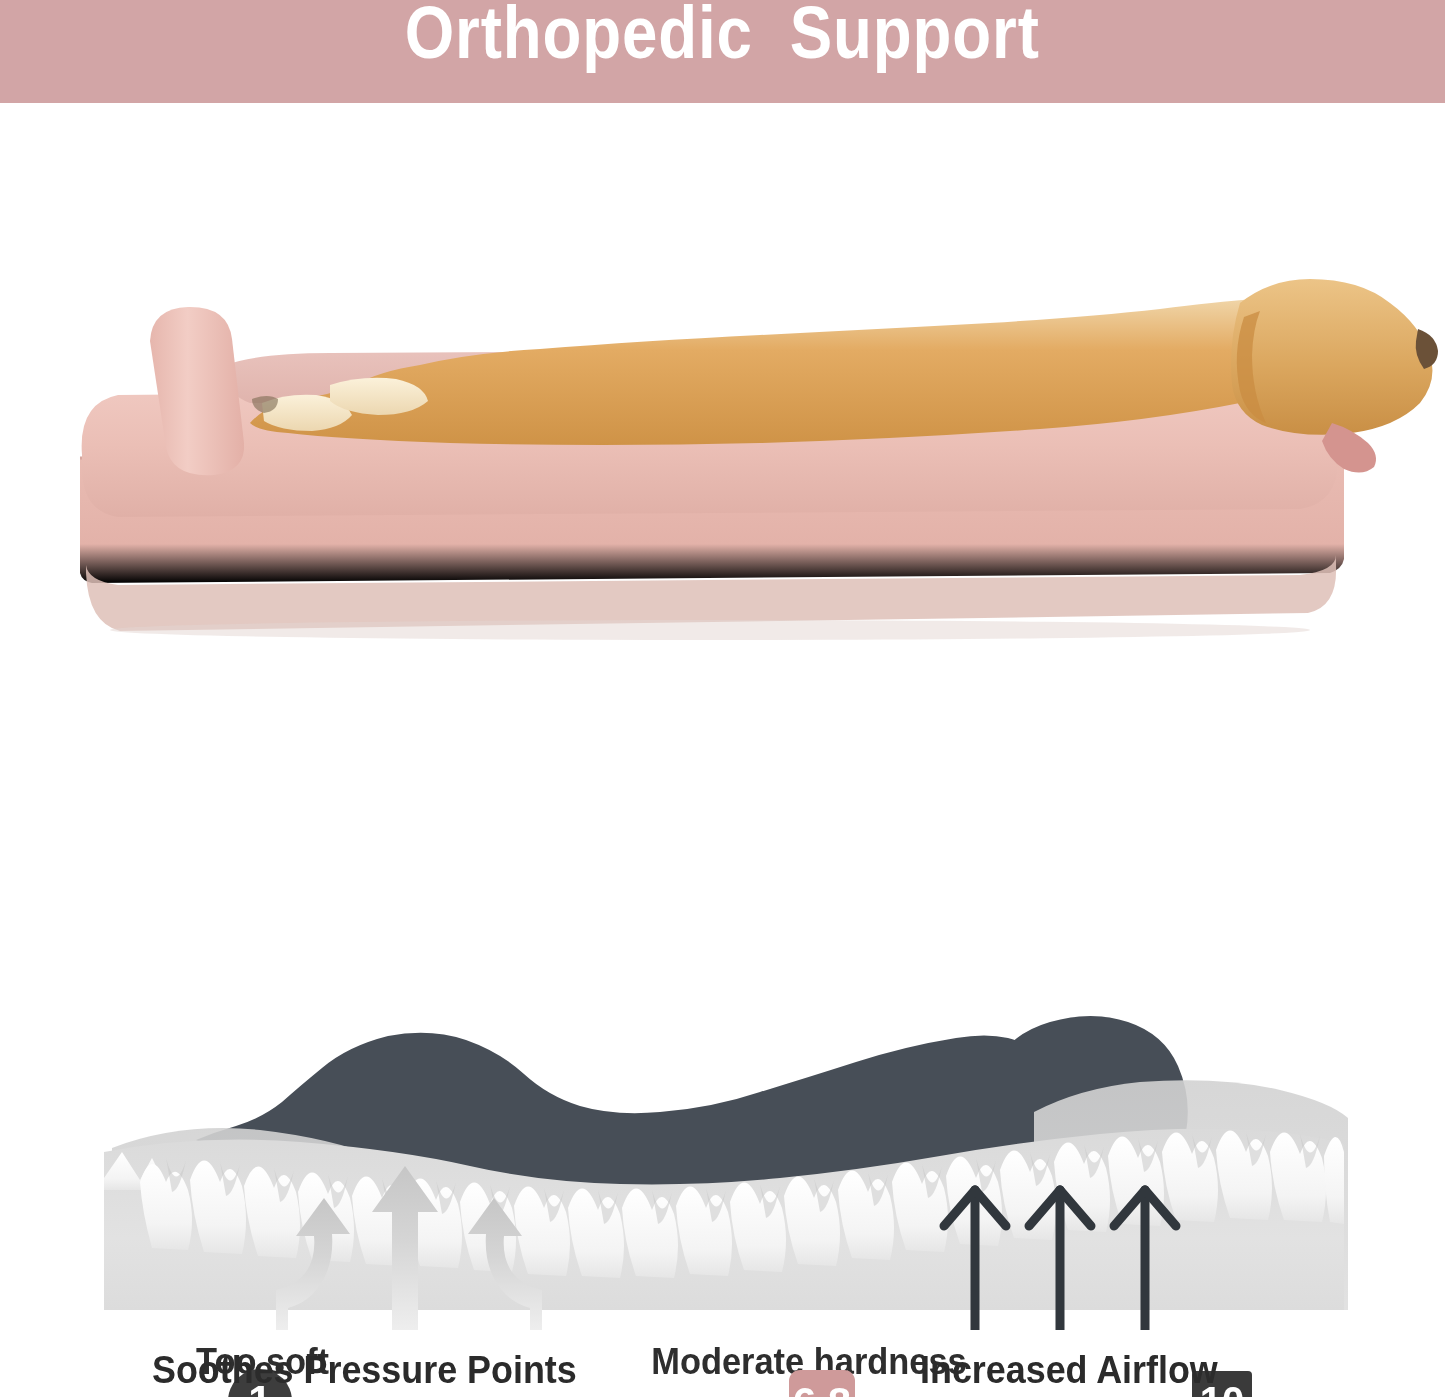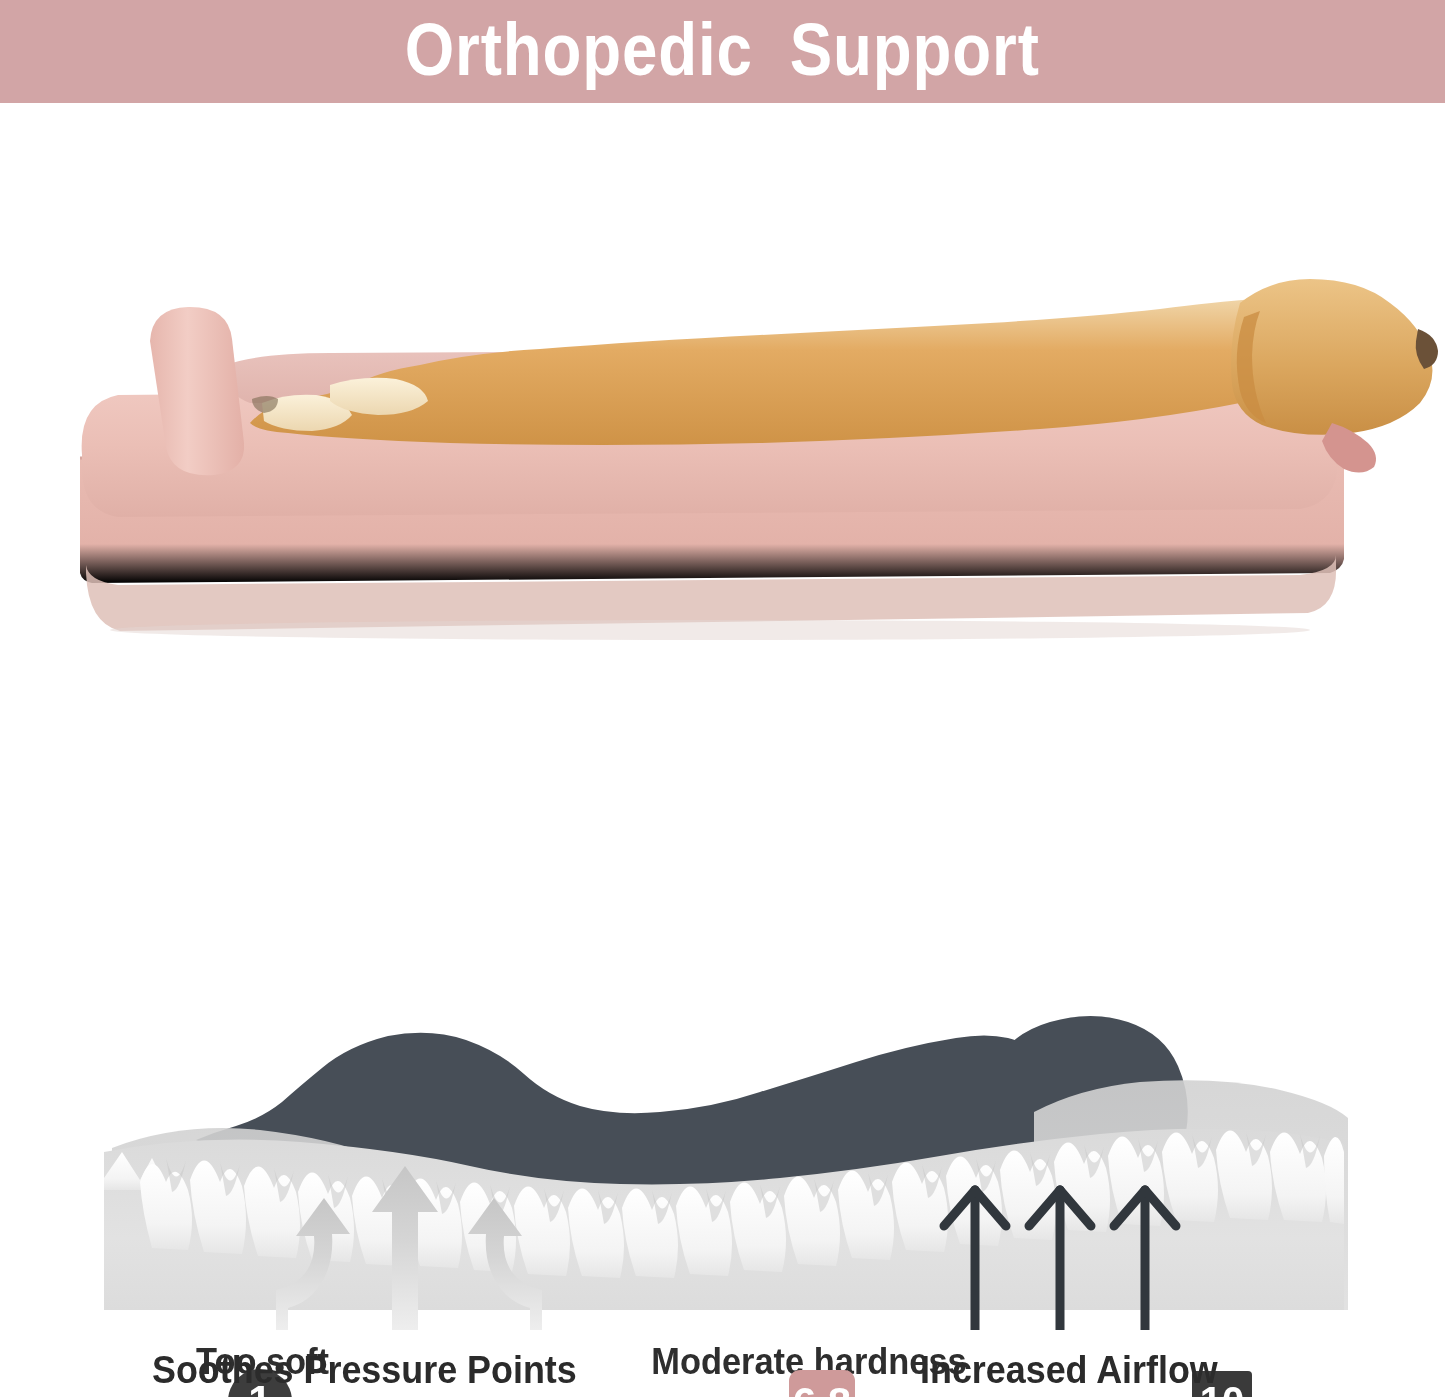--- a/index.html
+++ b/index.html
@@ -16,21 +16,21 @@
   }
 
   
   #header-banner {
     position: absolute;
     left: 0; top: 0;
     width: 1445px;
     height: 103px;
     background: #d2a5a6;
     display: flex;
-    align-items: center;
+    align-items: flex-start;
     justify-content: center;
   }
   #header-title {
     color: #ffffff;
     font-family: "Liberation Sans Narrow", "Liberation Sans", sans-serif;
     font-size: 74px;
     font-weight: bold;
     letter-spacing: 1px;
     transform: scaleX(0.86);
     white-space: pre;

